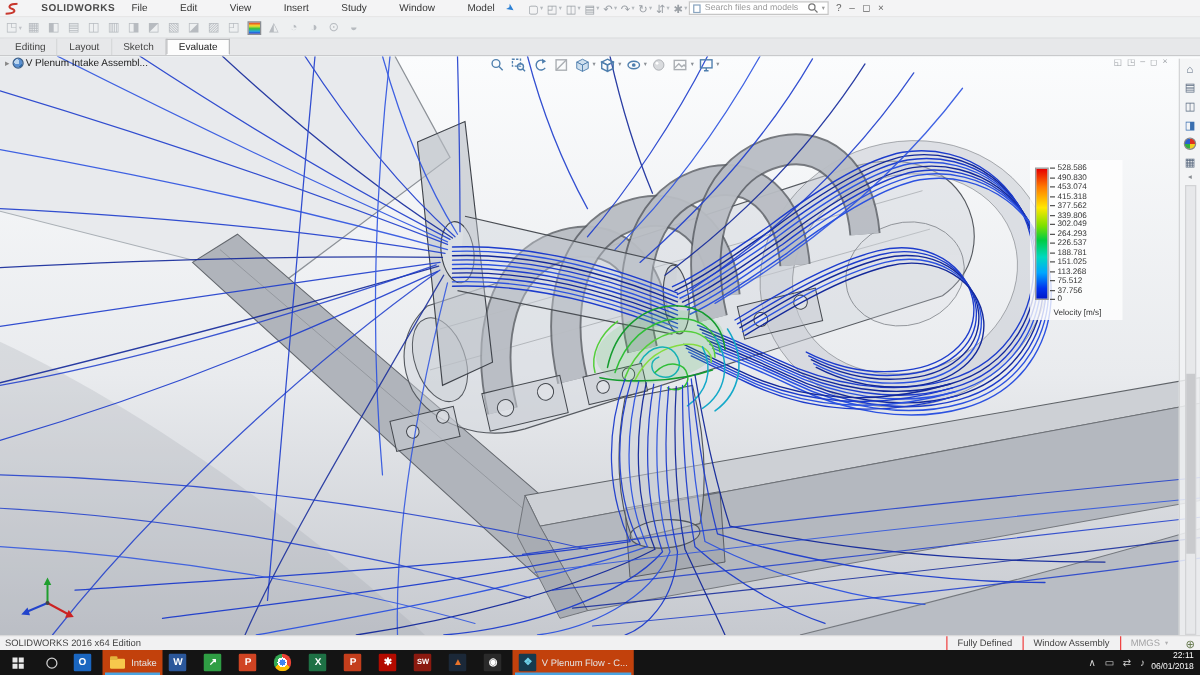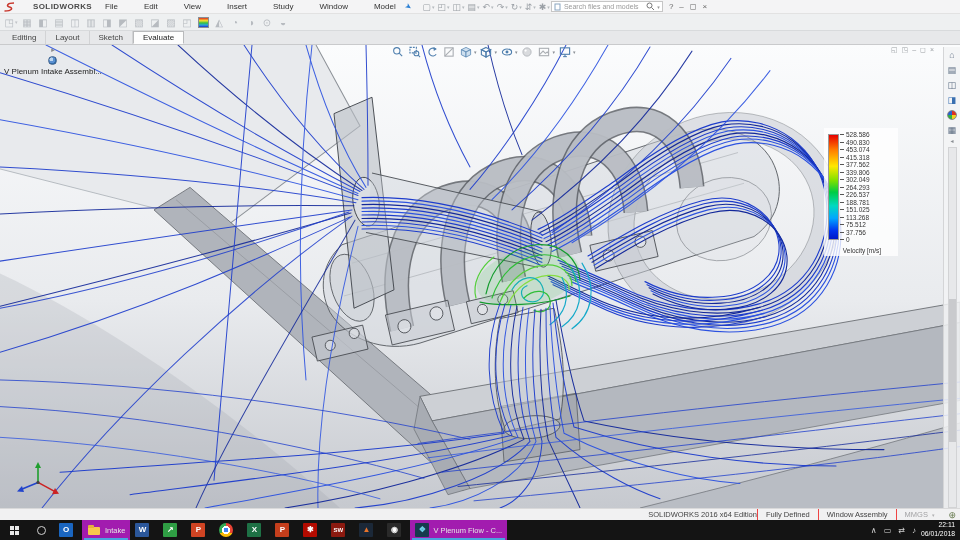--- a/index.html
+++ b/index.html
@@ -39,21 +39,21 @@
   .tabrow{height:14px;background:#e7e8ea;display:flex;align-items:flex-end;padding-left:3px;flex:0 0 auto;
     border-bottom:1px solid #c9cacc;}
   .tab{height:13px;padding:0 9px;font-size:8px;color:#444;display:flex;align-items:center;
     border-right:1px solid #d2d3d5;background:#e7e8ea;}
   .tab.active{background:#fdfdfd;border:1px solid #b9babc;border-bottom:1px solid #fdfdfd;color:#222;}
 
   
   .viewport{position:relative;flex:1 1 auto;overflow:hidden;background:#eceef0;}
   .gfx{position:absolute;inset:0;width:100%;height:100%;}
 
-  .ftree{position:absolute;left:4px;top:1px;display:flex;align-items:center;gap:2px;font-size:8px;color:#222;flex-direction:column;}
+  .ftree{position:absolute;left:4px;top:1px;display:flex;align-items:center;gap:2px;font-size:8px;color:#222;}
   .ftree .arrow{color:#888;font-size:7px;}
   .ftree .fticon{width:9px;height:9px;border-radius:5px;
     background:radial-gradient(circle at 35% 35%,#bcd6ef 0 2px,#5a8fd0 2px 4px,#2f6fae 4px);border:1px solid #3e618b;}
 
   .headsup{position:absolute;left:390px;top:0;display:flex;align-items:center;gap:2px;}
   .hu{width:15px;height:13px;display:flex;align-items:center;justify-content:center;}
   .hu svg{width:12px;height:12px;}
   .hu-en{stroke:#4f7fae;fill:none;stroke-width:1.2;}
   .hu-en-f{fill:#cfe0ef;stroke:#4f7fae;stroke-width:.8;}
   .hu-dis{stroke:#aaaeb3;fill:none;stroke-width:1.2;}
@@ -88,36 +88,36 @@
   .docktabs{height:11px;background:#d6d7d9;display:flex;align-items:stretch;font-size:7.5px;flex:0 0 auto;
     border-top:1px solid #bfc0c2;}
   .dk-stub{width:16px;background:#ededee;border-right:1px solid #bfc0c2;}
   .dk-thumb{width:106px;background:#bdbec0;border-right:1px solid #a9aaac;}
   .dtab{display:flex;align-items:center;padding:0 10px;color:#333;border-right:1px solid #b4b5b7;background:#cfd0d2;}
   .dtab.active{background:#f6f6f7;font-weight:bold;color:#000;}
 
   
   .statusbar{height:12px;background:#f1f1f2;border-top:1px solid #d9d9da;display:flex;align-items:center;
     font-size:7.5px;color:#444;padding:0 4px;flex:0 0 auto;}
-  .sb-left{flex:1;text-align:right;}
+  .sb-left{flex:1;}
   .st-item{display:flex;align-items:center;padding:0 8px;border-left:1px solid #ef4444;height:100%;}
   .st-item.dim{color:#a2a2a4;}
   .st-caret{display:none;}
   .st-item.caret .st-caret{display:inline;margin-left:4px;font-size:5px;color:#b0b0b2;}
   .sb-globe{color:#6a7d52;font-size:9px;margin-left:6px;}
 
   
   .taskbar{height:20px;background:#141414;display:flex;align-items:stretch;flex:0 0 auto;color:#ddd;}
   .tb-start{width:28px;display:flex;align-items:center;justify-content:center;}
   .tb-grid{display:grid;grid-template-columns:4px 4px;grid-template-rows:4px 4px;gap:1px;}
   .tb-grid i{background:#e8e8e8;}
   .tb-search{width:26px;display:flex;align-items:center;justify-content:center;}
   .tb-ring{width:9px;height:9px;border:1.3px solid #d0d0d0;border-radius:50%;}
   .tb-app{display:flex;align-items:center;padding:0 5px;gap:4px;position:relative;}
-  .tb-app.active{background:#a21caf;}
+  .tb-app.active{background:#c2410c;}
   .tb-app.active::after{content:"";position:absolute;left:2px;right:2px;bottom:0;height:2px;background:var(--taskbar-underline,#4aa3e0);}
   .tile{width:14px;height:14px;display:flex;align-items:center;justify-content:center;border-radius:1px;
     font-size:8px;font-weight:bold;color:#fff;}
   .tg{line-height:1;}
   .ic-outlook .tile{background:#1a66c0;}
   .ic-word .tile{background:#2b579a;}
   .ic-green .tile{background:#2f9e44;}
   .ic-orange .tile{background:#d04423;}
   .ic-excel .tile{background:#1e7145;}
   .ic-ppt .tile{background:#c43e1c;}

